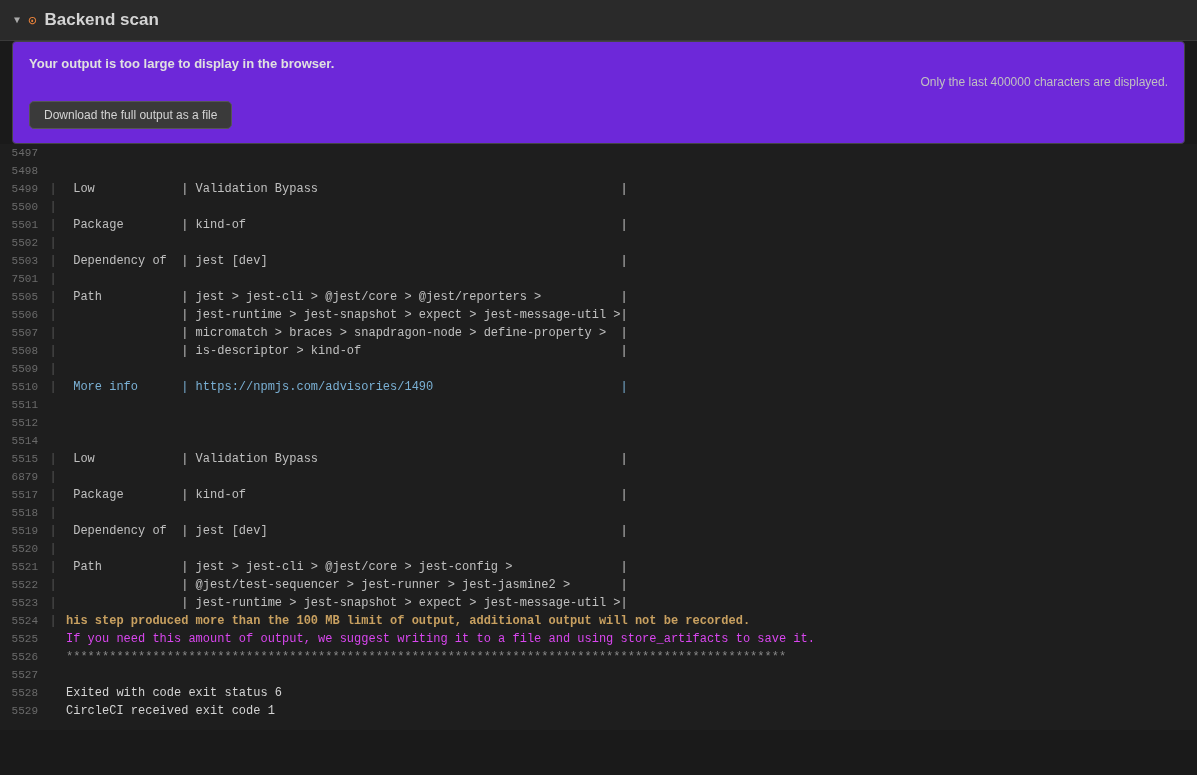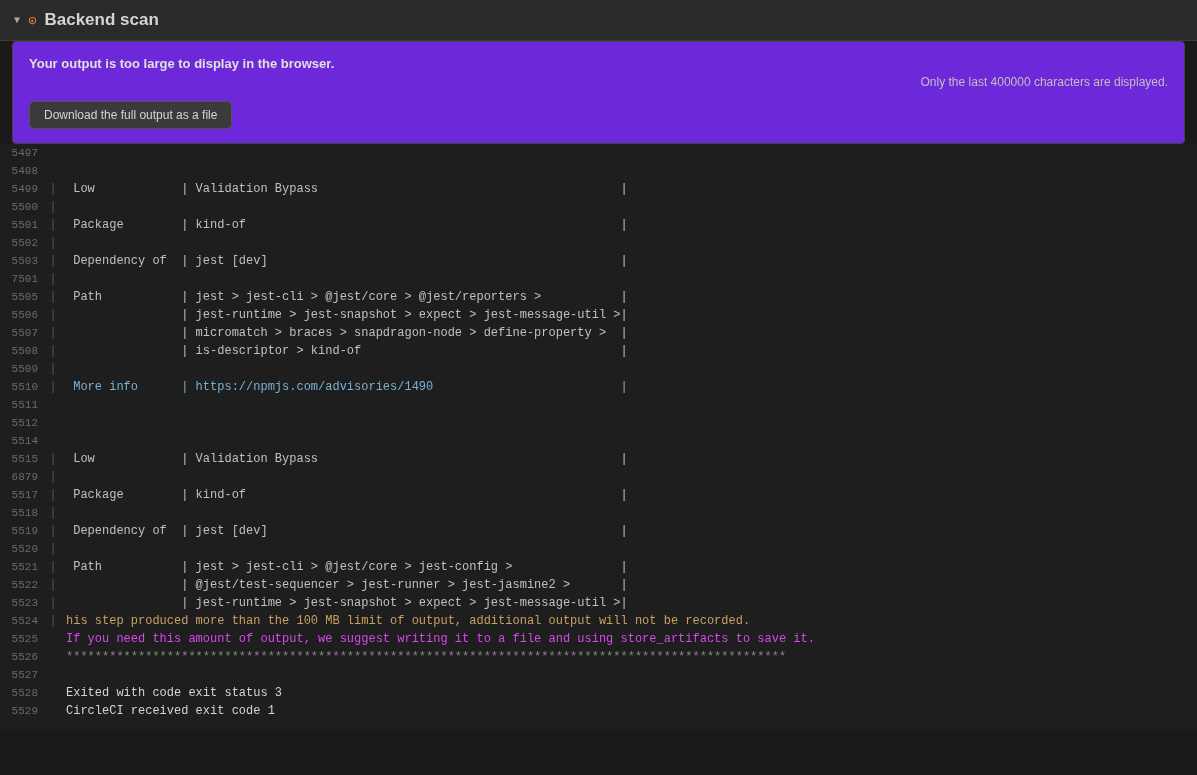--- a/index.html
+++ b/index.html
@@ -256,40 +256,40 @@
       <span class="line-content">                | @jest/test-sequencer &gt; jest-runner &gt; jest-jasmine2 &gt;       |</span>
     </div>
     <div class="code-line">
       <span class="line-number">5523</span>
       <span class="line-bar" style="color: rgb(85, 85, 85);">|</span>
       <span class="line-content">                | jest-runtime &gt; jest-snapshot &gt; expect &gt; jest-message-util &gt;|</span>
     </div>
     <div class="code-line">
       <span class="line-number">5524</span>
       <span class="line-bar" style="color: rgb(85, 85, 85);">|</span>
-      <span class="line-content" style="color: rgb(200, 160, 96);">his step produced more than the 100 MB limit of output, additional output will not be recorded.</span>
+      <span class="line-content" style="color: rgb(200, 160, 96); font-weight: bold;">his step produced more than the 100 MB limit of output, additional output will not be recorded.</span>
     </div>
     <div class="code-line">
       <span class="line-number">5525</span>
       <span class="line-bar"> </span>
       <span class="line-content" style="color: #d946ef;">If you need this amount of output, we suggest writing it to a file and using store_artifacts to save it.</span>
     </div>
     <div class="code-line">
       <span class="line-number">5526</span>
       <span class="line-bar"> </span>
       <span class="line-content" style="color: rgb(136, 136, 136);">****************************************************************************************************</span>
     </div>
     <div class="code-line">
       <span class="line-number">5527</span>
       <span class="line-bar"> </span>
       <span class="line-content"></span>
     </div>
     <div class="code-line">
       <span class="line-number">5528</span>
       <span class="line-bar"> </span>
-      <span class="line-content" style="color: rgb(212, 212, 212);">Exited with code exit status 3</span>
+      <span class="line-content" style="color: rgb(212, 212, 212);">Exited with code exit status 6</span>
     </div>
     <div class="code-line">
       <span class="line-number">5529</span>
       <span class="line-bar"> </span>
       <span class="line-content" style="color: rgb(212, 212, 212);">CircleCI received exit code 1</span>
     </div>
   </div>
 
 </body></html>

